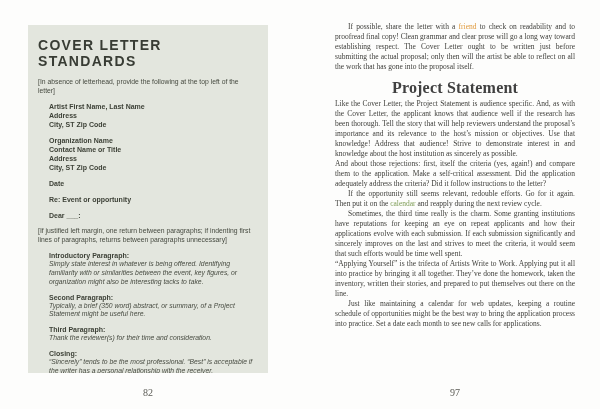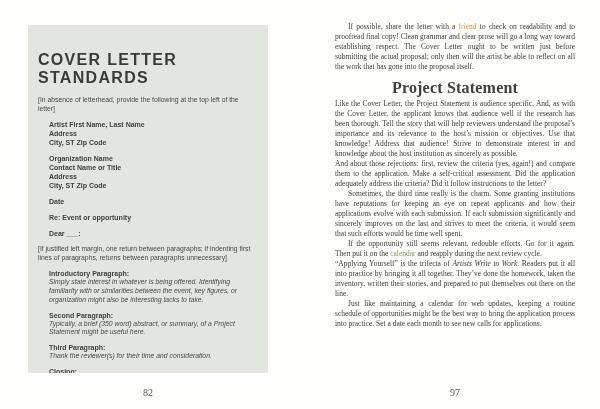--- a/index.html
+++ b/index.html
@@ -17,24 +17,24 @@
     left: 28px; top: 25px;
     width: 240px; height: 348px;
     box-sizing: border-box;
     background: var(--box-bg, #e3e6de);
     padding: 12px 11px 10px 10px;
     color: #3e4238;
     overflow: hidden;
   }
   .box-title {
     font-weight: bold;
-    font-size: 16px;
+    font-size: 14px;
     letter-spacing: 1.3px;
     color: #383c34;
-    margin: 14px 0 9px 0;
+    margin: 0 0 9px 0;
   }
   .note {
     font-size: 6.8px;
     line-height: 8.6px;
     margin: 0 0 7px 0;
     color: #474b41;
   }
   .addr-block {
     margin: 0 0 7px 11px;
     font-weight: bold;
@@ -76,21 +76,21 @@
     font-weight: bold;
     font-size: 16px;
     line-height: 17px;
     text-align: center;
     letter-spacing: 0.2px;
     color: #404040;
     margin: 7px 0 3px 0;
   }
   .seg-link-orange { color: var(--accent-orange, #e09a3c); font-family: Liberation Serif, serif; }
   .seg-link-green  { color: var(--accent-green, #7f9e57); }
-  .seg-italic { font-style: italic; }
+  .seg-italic { }
 
   
   .pagenum {
     position: absolute;
     top: 387px;
     width: 240px;
     text-align: center;
     font-family: "Liberation Serif", serif;
     font-size: 10px;
     color: #5a5a54;
@@ -150,25 +150,25 @@
 
   <div class="page-right">
     <p class="rp-para indent"><span>If possible, share the letter with a </span><span class="seg-link-orange">friend</span><span> to check on readability and to proofread final copy! Clean grammar and clear prose will go a long way toward establishing respect. The Cover Letter ought to be written just before submitting the actual proposal; only then will the artist be able to reflect on all the work that has gone into the proposal itself.</span></p>
 
     <div class="section">
       <h2 class="section-heading">Project Statement</h2>
       <p class="rp-para"><span>Like the Cover Letter, the Project Statement is audience specific. And, as with the Cover Letter, the applicant knows that audience well if the research has been thorough. Tell the story that will help reviewers understand the proposal’s importance and its relevance to the host’s mission or objectives. Use that knowledge! Address that audience! Strive to demonstrate interest in and knowledge about the host institution as sincerely as possible.</span></p>
     </div>
 
     <div class="section">
-      <p class="rp-para"><span>And about those rejections: first, review the criteria (yes, again!) and compare them to the application. Make a self-critical assessment. Did the application adequately address the criteria? Did it follow instructions to the letter?</span></p>
+      <p class="rp-para"><span>And about those rejections: first, itself the criteria (yes, again!) and compare them to the application. Make a self-critical assessment. Did the application adequately address the criteria? Did it follow instructions to the letter?</span></p>
+      <p class="rp-para indent"><span>If the opportunity still seems relevant, redouble efforts. Go for it again. Then put it on the </span><span class="seg-link-green">calendar</span><span> and reapply during the next review cycle.</span></p>
       <p class="rp-para indent"><span>Sometimes, the third time really is the charm. Some granting institutions have reputations for keeping an eye on repeat applicants and how their applications evolve with each submission. If each submission significantly and sincerely improves on the last and strives to meet the criteria, it would seem that such efforts would be time well spent.</span></p>
-      <p class="rp-para indent"><span>If the opportunity still seems relevant, redouble efforts. Go for it again. Then put it on the </span><span class="seg-link-green">calendar</span><span> and reapply during the next review cycle.</span></p>
     </div>
 
     <div class="section">
-      <p class="rp-para"><span>“Applying Yourself” is the trifecta of </span><span class="seg-italic">Artists Write to Work</span><span>. Readers put it all into practice by bringing it all together. They’ve done the homework, taken the inventory, written their stories, and prepared to put themselves out there on the line.</span></p>
+      <p class="rp-para"><span>“Applying Yourself” is the trifecta of </span><span class="seg-italic">Artists Write to Work</span><span>. Applying put it all into practice by bringing it all together. They’ve done the homework, taken the inventory, written their stories, and prepared to put themselves out there on the line.</span></p>
       <p class="rp-para indent"><span>Just like maintaining a calendar for web updates, keeping a routine schedule of opportunities might be the best way to bring the application process into practice. Set a date each month to see new calls for applications.</span></p>
     </div>
   </div>
   <div class="pagenum pagenum-right">97</div>
 
 </div>
 
 </body></html>

